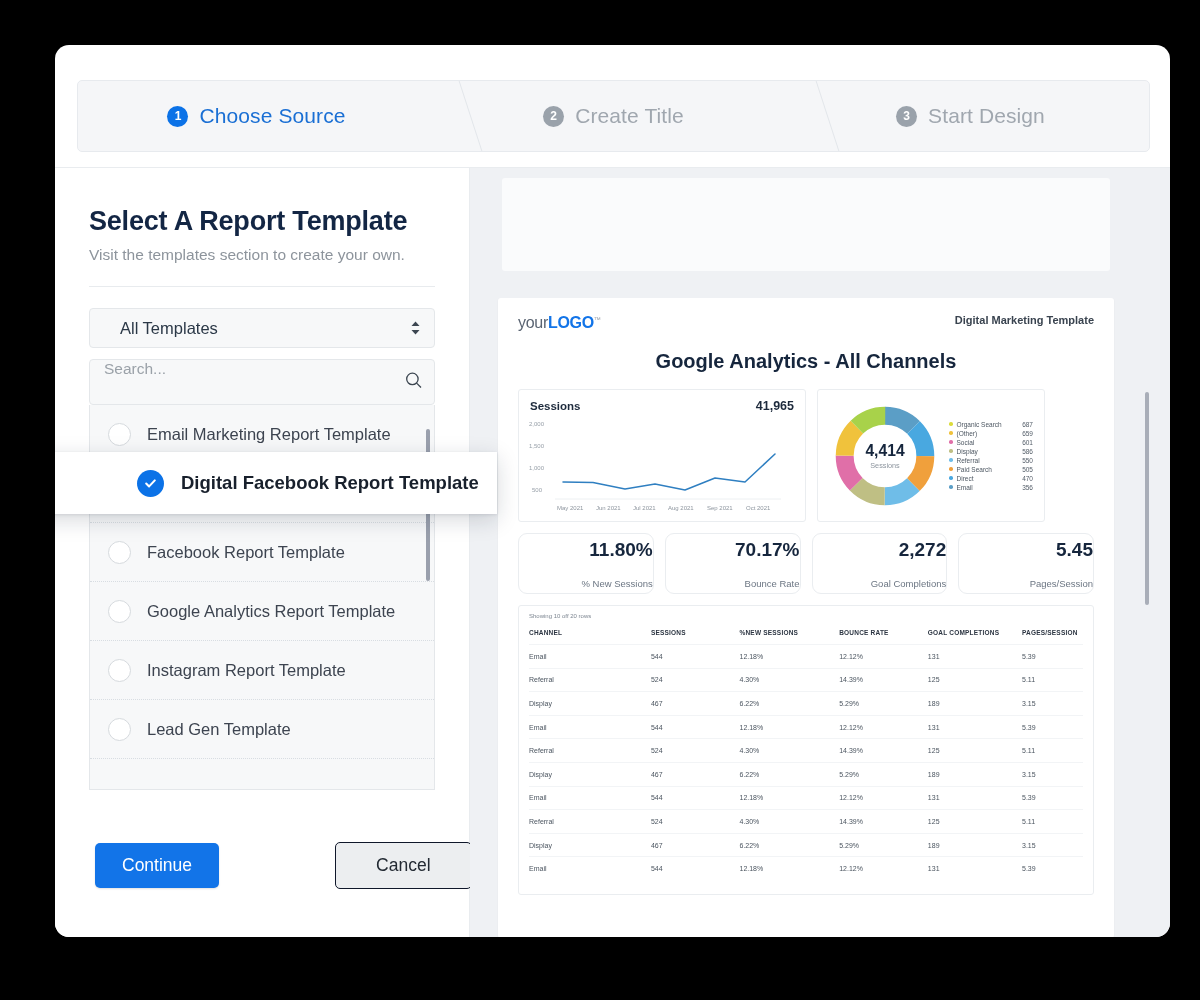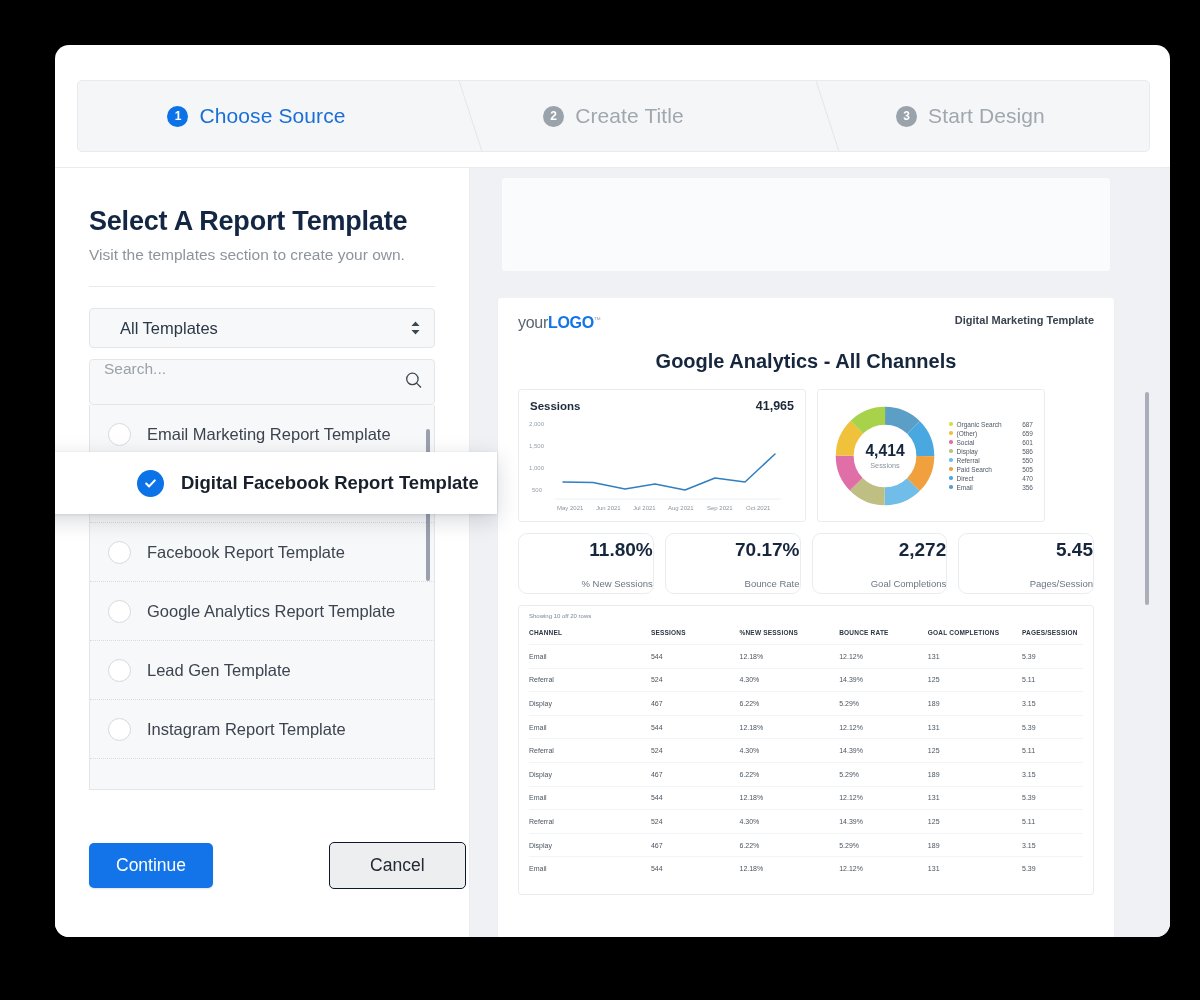--- a/index.html
+++ b/index.html
@@ -206,21 +206,21 @@
     flex: none;
   }
   .highlight-overlay .tpl-label {
     font-size: 18.5px;
     font-weight: 700;
     color: #18202c;
   }
 
   .btn-row {
     position: absolute;
-    left: 34px; bottom: 48px;
+    left: 40px; bottom: 48px;
     display: flex;
     gap: 106px;
     align-items: center;
   }
   .btn-primary {
     background: #1274e8;
     color: #ffffff;
     font-size: 17.5px;
     border: none;
     border-radius: 5px;
@@ -406,25 +406,25 @@
         <div class="tpl-row">
           <span class="radio"></span>
           <span class="tpl-label">Facebook Report Template</span>
         </div>
         <div class="tpl-row">
           <span class="radio"></span>
           <span class="tpl-label">Google Analytics Report Template</span>
         </div>
         <div class="tpl-row">
           <span class="radio"></span>
-          <span class="tpl-label">Lead Gen Template</span>
+          <span class="tpl-label">Instagram Report Template</span>
         </div>
         <div class="tpl-row">
           <span class="radio"></span>
-          <span class="tpl-label">Instagram Report Template</span>
+          <span class="tpl-label">Lead Gen Template</span>
         </div>
         <div class="list-scrollbar"></div>
       </div>
 
       <div class="btn-row">
         <button class="btn-primary">Continue</button>
         <button class="btn-secondary">Cancel</button>
       </div>
 
       <div class="highlight-overlay">

